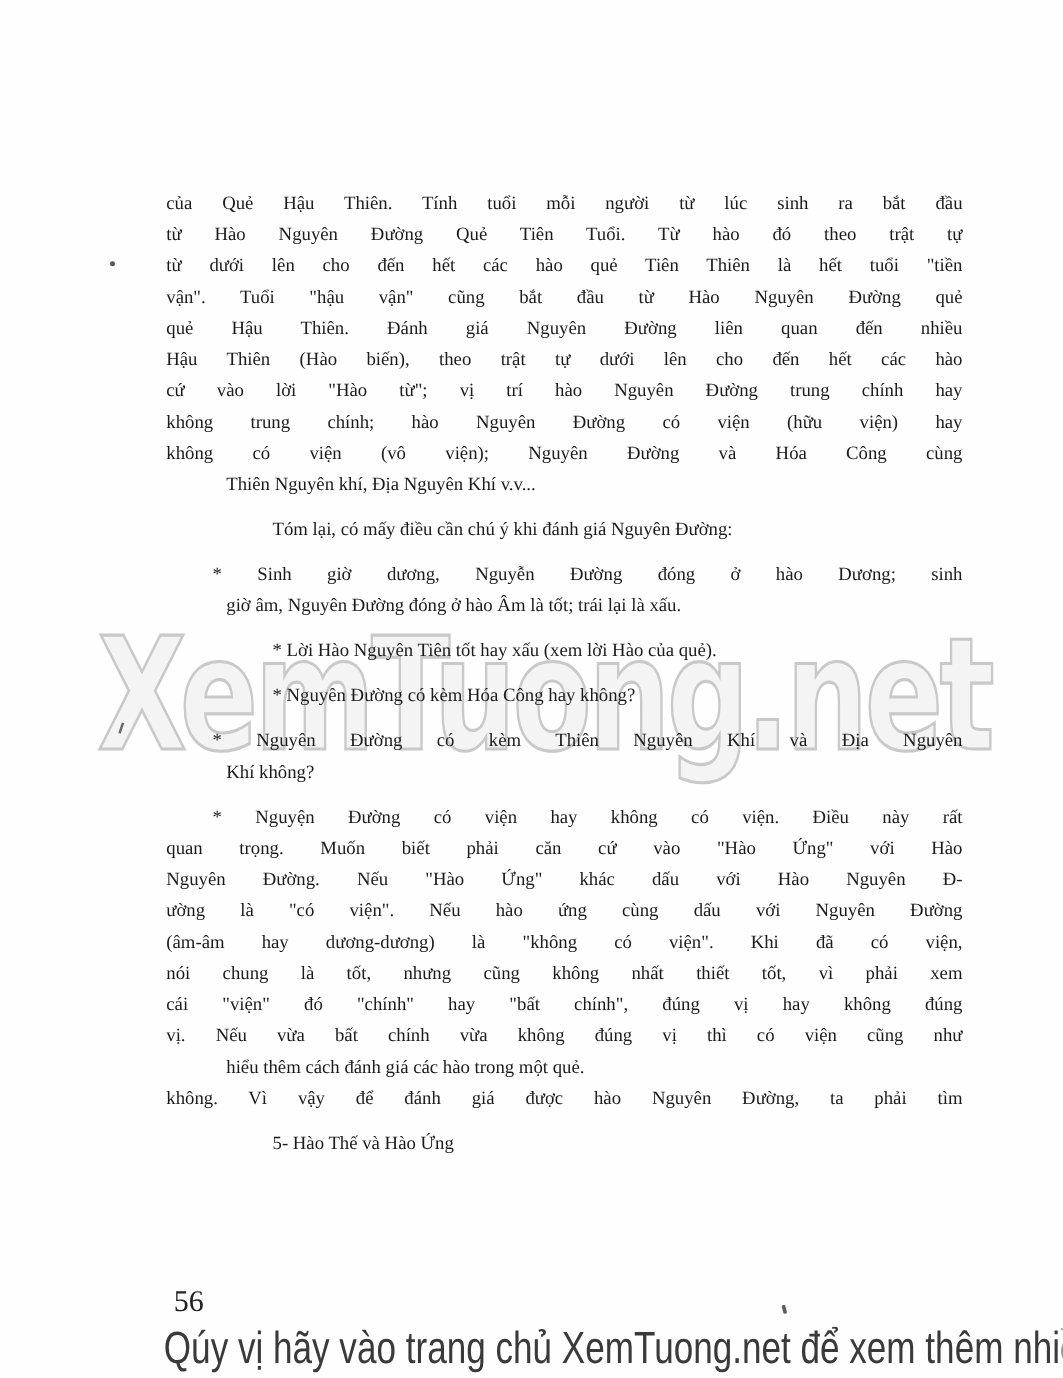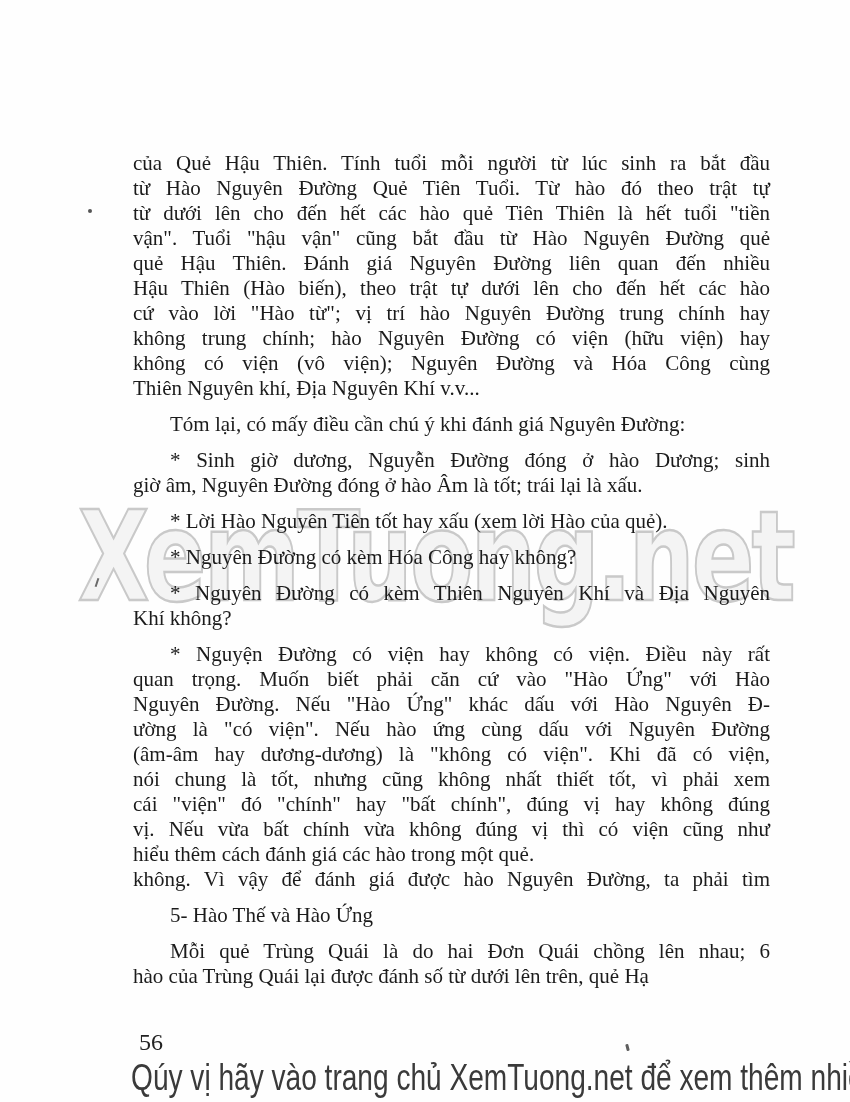--- a/index.html
+++ b/index.html
@@ -26,33 +26,34 @@
     color:#f4f4f4;
     -webkit-text-stroke:2.5px #c9c9c9;
     transform:scaleX(0.74);
     transform-origin:left top;
     z-index:0;
     user-select:none;
   }
   .textblock{
     position:absolute;
     left:133px;top:151px;width:637px;
-    font-size:21px;
+    font-size:15px;
     line-height:25px;
     color:#1b1b1b;
     z-index:1;
   }
   .block{margin-bottom:11px;}
   .block .line{
     text-align:justify;
     text-align-last:justify;
     white-space:normal;
   }
   .block .line.last{
     text-align-last:auto;
+    margin-left:48px;
   }
   .block.indent .line.first{
     text-indent:37px;
   }
   .block.heading{
     font-weight:normal;
   }
   .page-number{
     position:absolute;
     left:139px;top:1029px;
@@ -129,24 +130,20 @@
         <div class="line">(âm-âm hay dương-dương) là "không có viện". Khi đã có viện,</div>
         <div class="line">nói chung là tốt, nhưng cũng không nhất thiết tốt, vì phải xem</div>
         <div class="line">cái "viện" đó "chính" hay "bất chính", đúng vị hay không đúng</div>
         <div class="line">vị. Nếu vừa bất chính vừa không đúng vị thì có viện cũng như</div>
         <div class="line last">hiểu thêm cách đánh giá các hào trong một quẻ.</div>
         <div class="line">không. Vì vậy để đánh giá được hào Nguyên Đường, ta phải tìm</div>
       </div>
     <div class="block heading indent">
         <div class="line first last">5- Hào Thế và Hào Ứng</div>
       </div>
-    <div class="block para indent">
-        <div class="line first">Mỗi quẻ Trùng Quái là do hai Đơn Quái chồng lên nhau; 6</div>
-        <div class="line last">hào của Trùng Quái lại được đánh số từ dưới lên trên, quẻ Hạ</div>
-      </div>
   </div>
 
   <div class="page-number">56</div>
 
   <div class="footer">
     <span class="footer-inner">Qúy vị hãy vào trang chủ XemTuong.net để xem thêm nhiều mục hay khác</span>
   </div>
 
   <div class="artifact dot1"></div>
   <div class="artifact tick1"></div>

